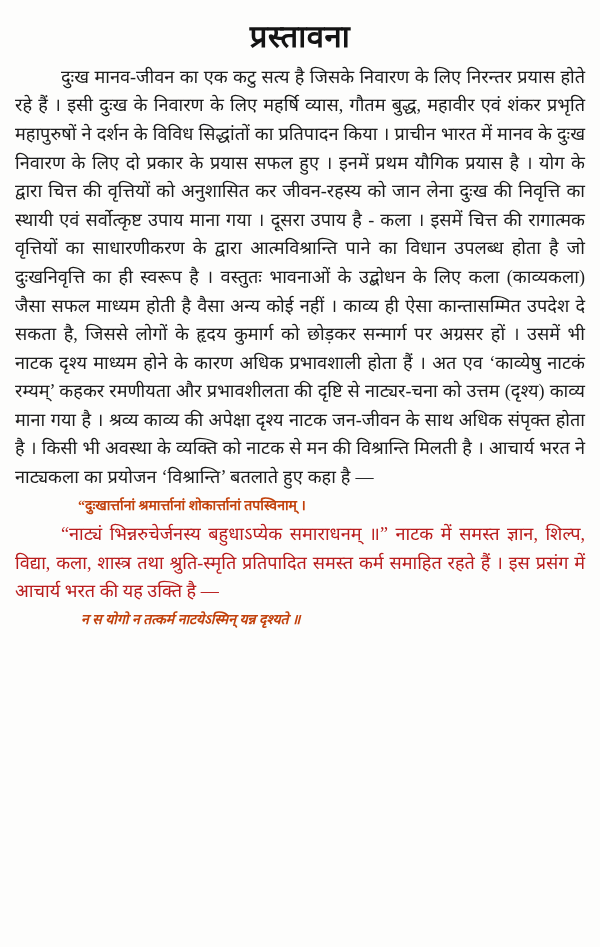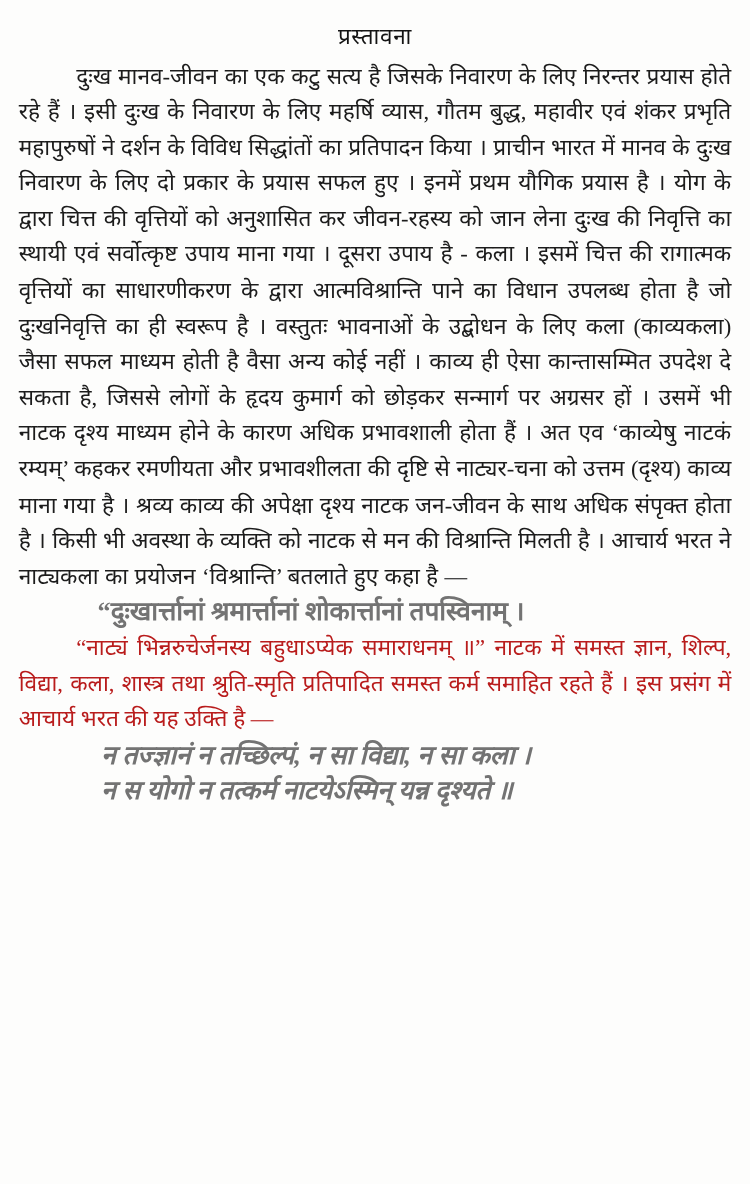--- a/index.html
+++ b/index.html
@@ -22,22 +22,22 @@
     width: 600px;
     height: 947px;
     background: #fdfdfc;
     box-sizing: border-box;
     padding: 0 15px 0 15px;
   }
 
   
   .doc-title {
     text-align: center;
-    font-size: 18px;
-    font-weight: 400;
+    font-size: 31px;
+    font-weight: 700;
     color: #141414;
     letter-spacing: 0.5px;
     margin: 0;
     padding-top: 18px;
     padding-bottom: 6px;
     line-height: 1.25;
   }
 
   
   .body-block {
@@ -52,24 +52,24 @@
     color: #1c1c1c;
     word-spacing: 0.5px;
   }
   .para.indent {
     text-indent: 46px;
   }
 
   
   .verse {
     margin: 0;
-    font-size: 21px;
+    font-size: 14px;
     line-height: 28.6px;
     padding-left: 63px;
-    color: #737373;
+    color: #c2410c;
   }
   .verse .vline {
     display: block;
     white-space: nowrap;
   }
   .verse-bold .vline {
     font-weight: 700;
   }
   .verse-bolditalic {
     padding-left: 66px;
@@ -100,18 +100,17 @@
     <p class="para indent">दुःख मानव-जीवन का एक कटु सत्य है जिसके निवारण के लिए निरन्तर प्रयास होते रहे हैं । इसी दुःख के निवारण के लिए महर्षि व्यास, गौतम बुद्ध, महावीर एवं शंकर प्रभृति महापुरुषों ने दर्शन के विविध सिद्धांतों का प्रतिपादन किया । प्राचीन भारत में मानव के दुःख निवारण के लिए दो प्रकार के प्रयास सफल हुए । इनमें प्रथम यौगिक प्रयास है । योग के द्वारा चित्त की वृत्तियों को अनुशासित कर जीवन-रहस्य को जान लेना दुःख की निवृत्ति का स्थायी एवं सर्वोत्कृष्ट उपाय माना गया । दूसरा उपाय है - कला । इसमें चित्त की रागात्मक वृत्तियों का साधारणीकरण के द्वारा आत्मविश्रान्ति पाने का विधान उपलब्ध होता है जो दुःखनिवृत्ति का ही स्वरूप है । वस्तुतः भावनाओं के उद्बोधन के लिए कला (काव्यकला) जैसा सफल माध्यम होती है वैसा अन्य कोई नहीं । काव्य ही ऐसा कान्तासम्मित उपदेश दे सकता है, जिससे लोगों के हृदय कुमार्ग को छोड़कर सन्मार्ग पर अग्रसर हों । उसमें भी नाटक दृश्य माध्यम होने के कारण अधिक प्रभावशाली होता हैं । अत एव ‘काव्येषु नाटकं रम्यम्’ कहकर रमणीयता और प्रभावशीलता की दृष्टि से नाट्यर-चना को उत्तम (दृश्य) काव्य माना गया है । श्रव्य काव्य की अपेक्षा दृश्य नाटक जन-जीवन के साथ अधिक संपृक्त होता है । किसी भी अवस्था के व्यक्ति को नाटक से मन की विश्रान्ति मिलती है । आचार्य भरत ने नाट्यकला का प्रयोजन ‘विश्रान्ति’ बतलाते हुए कहा है —</p>
 
     <div class="verse verse-bold">
       <span class="vline">“दुःखार्त्तानां श्रमार्त्तानां शोकार्त्तानां तपस्विनाम् ।</span>
     </div>
 
 
     <p class="quote-line">“नाट्यं भिन्नरुचेर्जनस्य बहुधाऽप्येक समाराधनम् ॥” नाटक में समस्त ज्ञान, शिल्प, विद्या, कला, शास्त्र तथा श्रुति-स्मृति प्रतिपादित समस्त कर्म समाहित रहते हैं । इस प्रसंग में आचार्य भरत की यह उक्ति है —</p>
 
     <div class="verse verse-bolditalic">
-      <span class="vline">न तज्ज्ञानं न तच्छिल्पं, न सा विद्या, न सा कला ।</span>
       <span class="vline">न स योगो न तत्कर्म नाटयेऽस्मिन् यन्न दृश्यते ॥</span>
     </div>
 
   </div>
 </div>
 
 </body></html>

